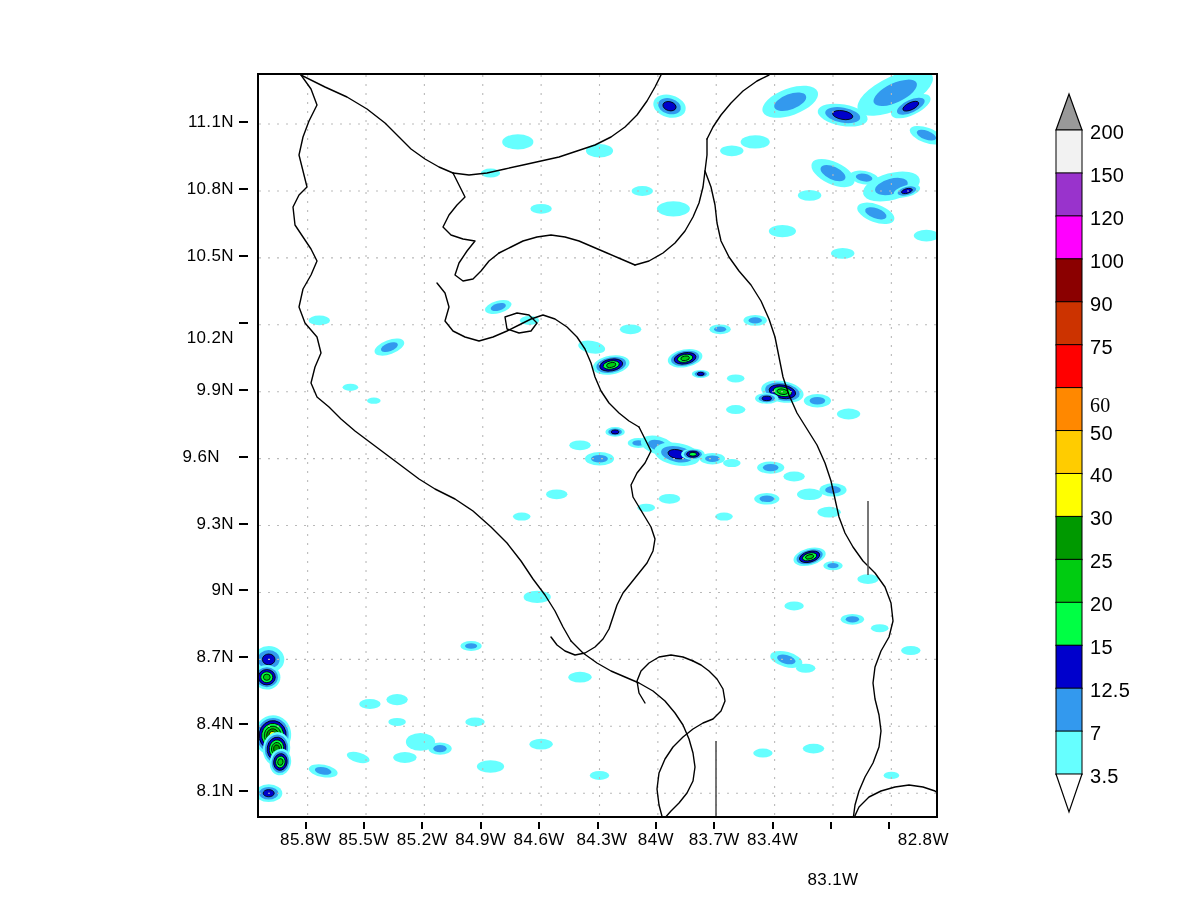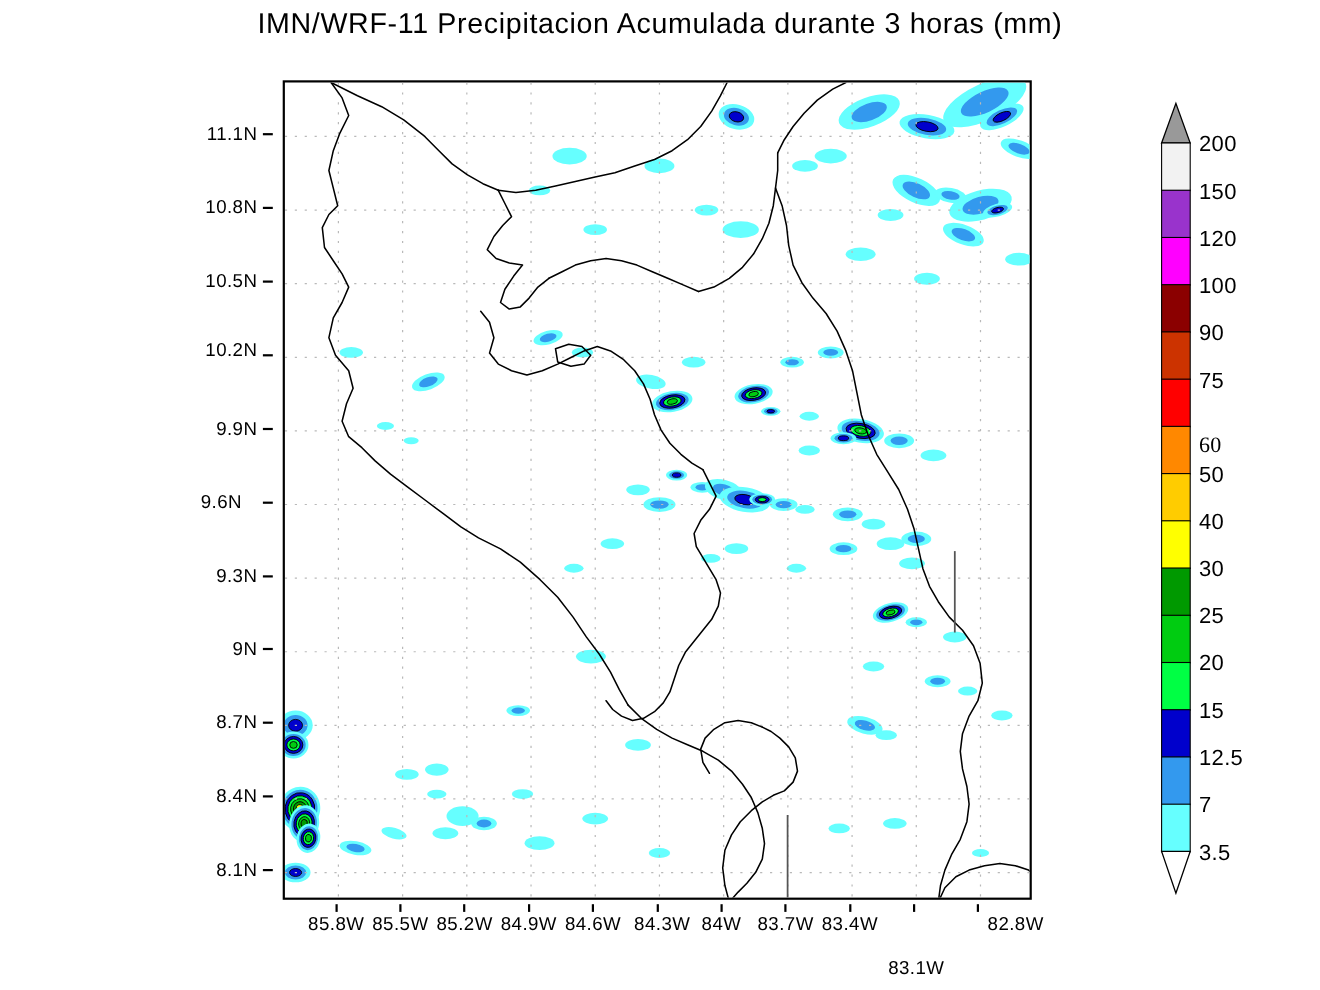--- a/index.html
+++ b/index.html
@@ -30,31 +30,30 @@
   .cbar-labels{position:absolute;left:40px;top:0;width:108px;height:730px;}
   .cbar-label{position:absolute;left:0;font-size:20px;transform:translateY(-50%);
               white-space:nowrap;letter-spacing:.3px;}
 </style>
 </head>
 <body>
 
 <div id="root">
 
   <div class="title-block">
-    <div class="title-line1">IMN/WRF-11 Precipitacion Acumulada durante 3 horas (mm)</div>
   </div>
 
   <div class="lat-labels">
       <div class="lat-label" style="top: 49.0719px; right: 14px;">11.1N</div>
       <div class="tick" style="right: 0px; width: 9px; height: 2px; top: 48.0719px;"></div>
       <div class="lat-label" style="top: 115.988px; right: 14px;">10.8N</div>
       <div class="tick" style="right: 0px; width: 9px; height: 2px; top: 114.988px;"></div>
       <div class="lat-label" style="top: 182.904px; right: 14px;">10.5N</div>
       <div class="tick" style="right: 0px; width: 9px; height: 2px; top: 181.904px;"></div>
-      <div class="lat-label" style="top: 246px; right: 14px; margin-left: 29px;">10.2N</div>
+      <div class="lat-label" style="top: 265px; right: 14px; margin-left: 29px;">10.2N</div>
       <div class="tick" style="right: 0px; width: 9px; height: 2px; top: 248.82px;"></div>
       <div class="lat-label" style="top: 316.737px; right: 14px;">9.9N</div>
       <div class="tick" style="right: 0px; width: 9px; height: 2px; top: 315.737px;"></div>
       <div class="lat-label" style="top: 383.653px; right: 28px;">9.6N</div>
       <div class="tick" style="right: 0px; width: 9px; height: 2px; top: 382.653px;"></div>
       <div class="lat-label" style="top: 450.569px; right: 14px;">9.3N</div>
       <div class="tick" style="right: 0px; width: 9px; height: 2px; top: 449.569px;"></div>
       <div class="lat-label" style="top: 517.485px; right: 14px;">9N</div>
       <div class="tick" style="right: 0px; width: 9px; height: 2px; top: 516.485px;"></div>
       <div class="lat-label" style="top: 584.401px; right: 14px;">8.7N</div>

